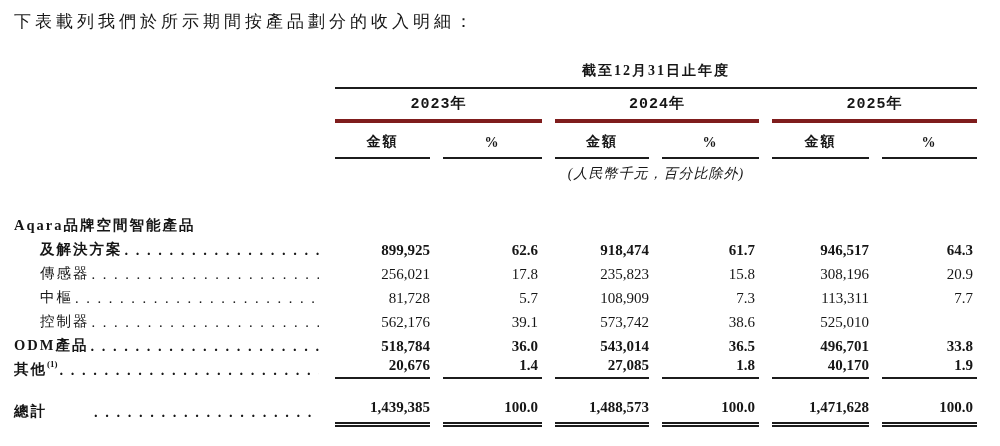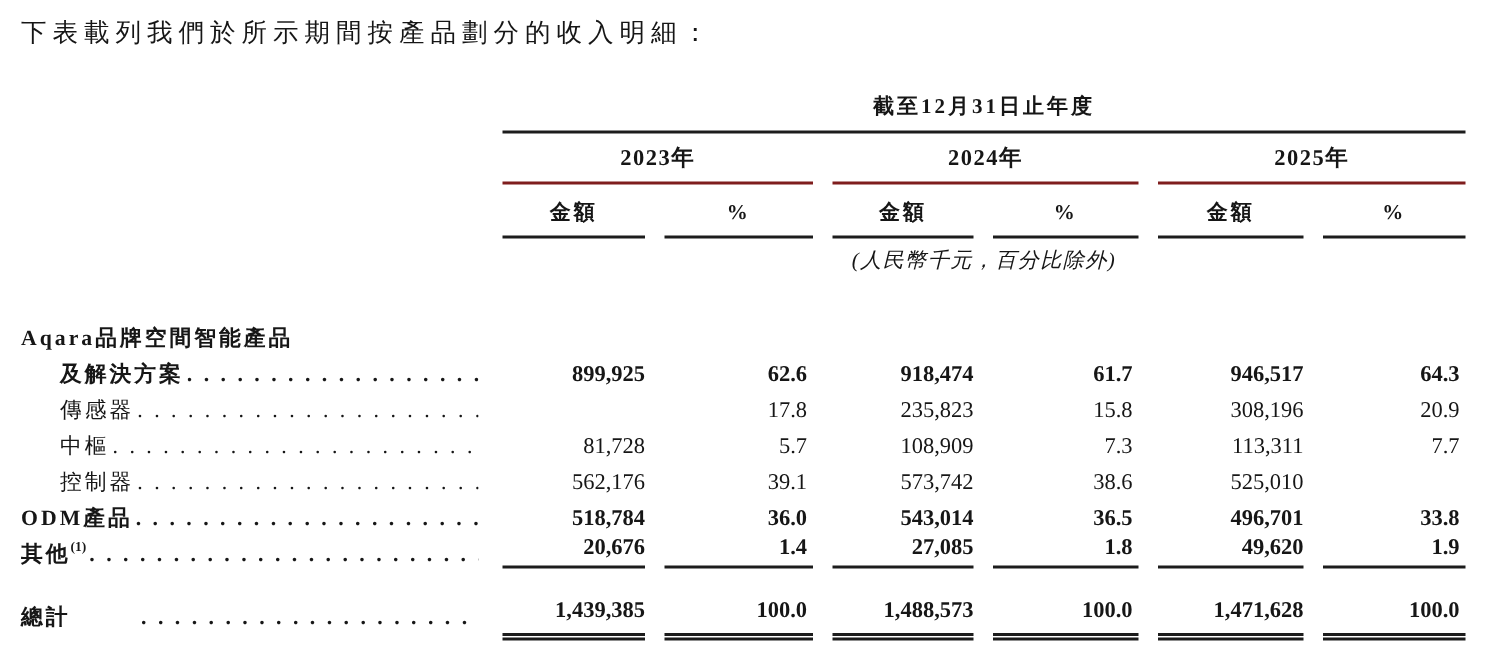--- a/index.html
+++ b/index.html
@@ -46,23 +46,24 @@
     font-size: 14px;
     letter-spacing: 2px;
     border-bottom: 2px solid #1c1c1c;
     padding-bottom: 7px;
   }
   .year {
     justify-content: center;
     font-weight: bold;
     font-size: 15px;
     letter-spacing: 1px;
-    border-bottom: 2px solid #7f1d1d;
+    border-bottom: 4px solid #7f1d1d;
     padding-bottom: 6px;
     grid-row: 2;
+    font-family: Liberation Mono, monospace;
   }
   .year-1 { grid-column: 2 / 4; }
   .year-2 { grid-column: 4 / 6; }
   .year-3 { grid-column: 6 / 8; }
   .colhead {
     grid-row: 3;
     justify-content: center;
     font-weight: bold;
     font-size: 14px;
     letter-spacing: 2px;
@@ -156,20 +157,21 @@
       <div class="cell val col-2 bold" style="grid-row: 6;">899,925</div>
       <div class="cell val col-3 pct bold" style="grid-row: 6;">62.6</div>
       <div class="cell val col-4 bold" style="grid-row: 6;">918,474</div>
       <div class="cell val col-5 pct bold" style="grid-row: 6;">61.7</div>
       <div class="cell val col-6 bold" style="grid-row: 6;">946,517</div>
       <div class="cell val col-7 pct bold" style="grid-row: 6;">64.3</div>
       <div class="cell rowlabel col-1 indent" style="grid-row: 7;">
         <span>傳感器</span>
         <span class="leader"></span>
       </div>
+      <div class="cell val col-2" style="grid-row: 7;">256,021</div>
       <div class="cell val col-3 pct" style="grid-row: 7;">17.8</div>
       <div class="cell val col-4" style="grid-row: 7;">235,823</div>
       <div class="cell val col-5 pct" style="grid-row: 7;">15.8</div>
       <div class="cell val col-6" style="grid-row: 7;">308,196</div>
       <div class="cell val col-7 pct" style="grid-row: 7;">20.9</div>
       <div class="cell rowlabel col-1 indent" style="grid-row: 8;">
         <span>中樞</span>
         <span class="leader"></span>
       </div>
       <div class="cell val col-2" style="grid-row: 8;">81,728</div>
@@ -198,21 +200,21 @@
       <div class="cell val col-6 bold" style="grid-row: 10;">496,701</div>
       <div class="cell val col-7 pct bold" style="grid-row: 10; margin-top: 10px;">33.8</div>
       <div class="cell rowlabel col-1 bold" style="grid-row: 11;">
         <span>其他<sup>(1)</sup></span>
         <span class="leader"></span>
       </div>
       <div class="cell val col-2 bold rule-below" style="grid-row: 11;">20,676</div>
       <div class="cell val col-3 pct bold rule-below" style="grid-row: 11;">1.4</div>
       <div class="cell val col-4 bold rule-below" style="grid-row: 11;">27,085</div>
       <div class="cell val col-5 pct bold rule-below" style="grid-row: 11;">1.8</div>
-      <div class="cell val col-6 bold rule-below" style="grid-row: 11;">49,620</div>
+      <div class="cell val col-6 bold rule-below" style="grid-row: 11;">40,170</div>
       <div class="cell val col-7 pct bold rule-below" style="grid-row: 11;">1.9</div>
       <div class="cell rowlabel col-1 bold total-row" style="grid-row: 12; gap: 45px;">
         <span>總計</span>
         <span class="leader"></span>
       </div>
       <div class="cell val col-2 bold total-row total-val" style="grid-row: 12;">1,439,385</div>
       <div class="cell val col-3 pct bold total-row total-val" style="grid-row: 12;">100.0</div>
       <div class="cell val col-4 bold total-row total-val" style="grid-row: 12;">1,488,573</div>
       <div class="cell val col-5 pct bold total-row total-val" style="grid-row: 12;">100.0</div>
       <div class="cell val col-6 bold total-row total-val" style="grid-row: 12;">1,471,628</div>

